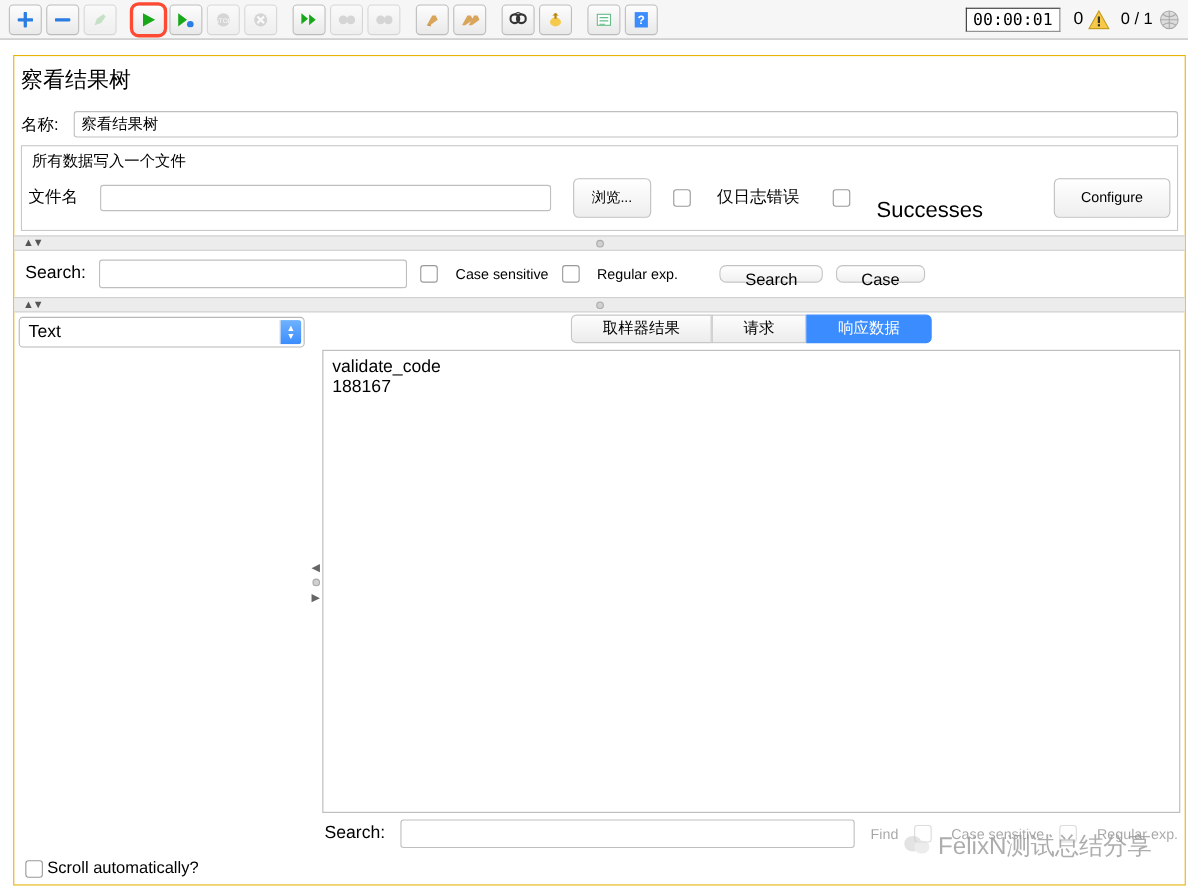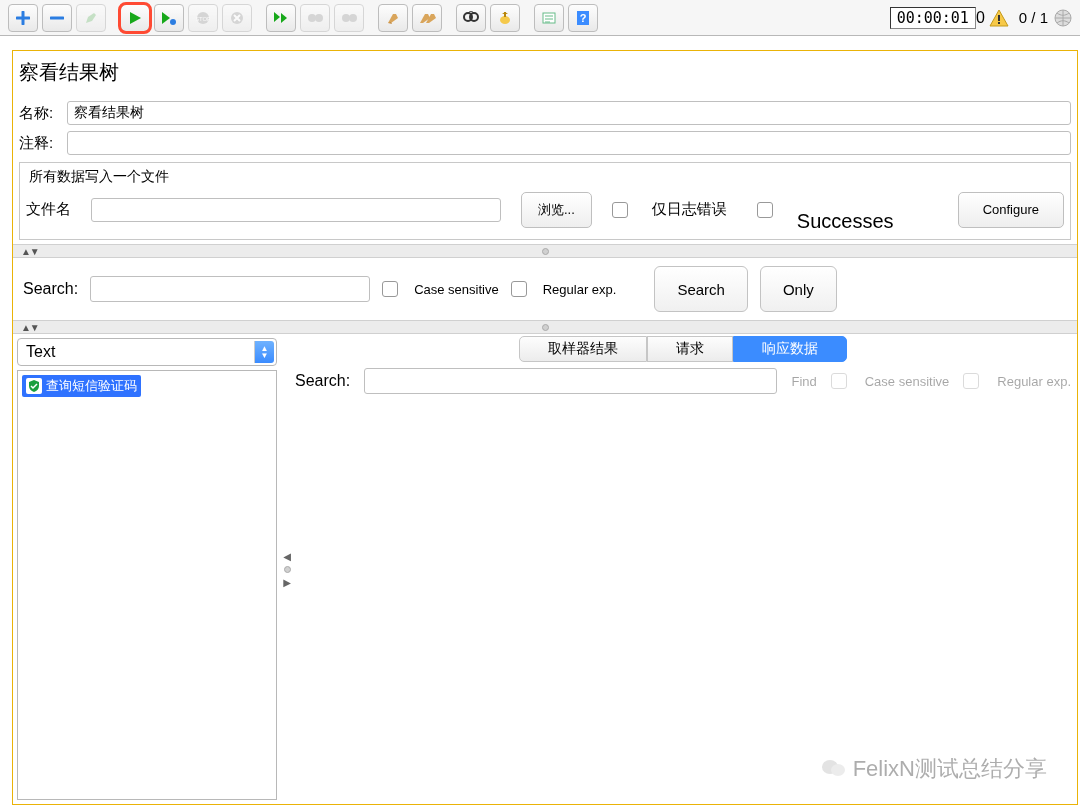--- a/index.html
+++ b/index.html
@@ -11,21 +11,21 @@
   .tb-btn {
     width:30px; height:28px; border:1px solid #bdbdbd; border-radius:4px;
     background:linear-gradient(#fdfdfd,#e9e9e9); margin-right:4px;
     display:flex; align-items:center; justify-content:center; cursor:pointer;
   }
   .tb-btn.disabled { opacity:.55; }
   .tb-btn.highlighted { outline:3px solid #ff4a33; outline-offset:-1px; border-radius:6px; }
   .tb-spacer { flex:1; }
   .status-box {
     border:1px inset #888; padding:1px 6px; font-family:monospace; font-size:15px;
-    background:#fff; margin-right:0; min-width:80px; text-align:right;
+    background:#fff; margin-right:12px; min-width:80px; text-align:right;
   }
   .status-count { font-size:16px; margin-right:4px; }
   .warn-icon svg, .globe-icon svg { display:block; }
   .status-threads { font-size:15px; margin:0 6px 0 10px; }
 
   
   .main { position:absolute; left:12px; right:2px; top:50px; bottom:4px; border:1px solid #eab308; background:#fff; display:flex; flex-direction:column; }
   .panel-title { font-size:20px; padding:8px 6px 12px 6px; border-bottom:0; }
   .form-row { display:flex; align-items:center; padding:3px 6px;justify-content:flex-end; }
   .form-row label { width:48px; font-size:15px; }
@@ -45,21 +45,21 @@
 
   
   .expand-bar { height:14px; background:#ececec; border-top:1px solid #d0d0d0; border-bottom:1px solid #d0d0d0; display:flex; align-items:center; justify-content:center; position:relative; }
   .expand-bar .tri { position:absolute; left:8px; color:#555; font-size:10px; letter-spacing:-2px; }
   .expand-bar .dot { width:7px; height:7px; border-radius:50%; background:#d0d0d0; border:1px solid #aaa; }
 
   
   .search-row { display:flex; align-items:center; padding:8px 10px; gap:12px; }
   .search-row .search-input { width:280px; height:26px; border:1px solid #bfbfbf; border-radius:3px; }
   .pill-btn {
-    height:46px; padding:4px 22px; border:1px solid #c3c3c3; border-radius:6px;
+    height:16px; padding:4px 22px; border:1px solid #c3c3c3; border-radius:6px;
     background:linear-gradient(#fff,#f0f0f0); font-size:15px; cursor:pointer;
   }
 
   
   .tripane { flex:1; display:flex; min-height:0; }
   .vsplit { width:12px; display:flex; flex-direction:column; align-items:center; justify-content:center; color:#666; font-size:10px; }
 
   .leftcol { width:268px; display:flex; flex-direction:column; padding:4px; gap:4px; }
   .dropdown {
     height:28px; border:1px solid #b8b8b8; border-radius:4px; display:flex; align-items:center;
@@ -218,24 +218,20 @@
   </span>
 </div>
 
 <div class="main">
 
   <div class="panel-title">察看结果树</div>
 
   <div class="form-row">
     <label>名称:</label>
     <input class="text-input" value="察看结果树" style="">
-  </div>
-  <div class="form-row">
-    <label>注释:</label>
-    <input class="text-input" value="" style="">
   </div>
 
   <div class="group">
     <div class="group-title">所有数据写入一个文件</div>
     <div class="file-row">
       <span class="lbl">文件名</span>
       <input class="file-input" value="" style="">
       <button class="small-btn">浏览...</button>
       <span class="chk"></span>
       <span style="font-size:15px;">仅日志错误</span>
@@ -251,68 +247,63 @@
   </div>
 
   <div class="search-row">
     <span style="font-size:16px;">Search:</span>
     <input class="search-input" value="" style="">
     <span class="chk"></span>
     <span>Case sensitive</span>
     <span class="chk"></span>
     <span>Regular exp.</span>
     <button class="pill-btn" style="margin-left:26px;">Search</button>
-    <button class="pill-btn">Only</button>
+    <button class="pill-btn">Case</button>
   </div>
 
   <div class="expand-bar">
     <span class="tri">▲&nbsp;▼</span>
       <span class="dot"></span>
   </div>
 
   <div class="tripane">
     <div class="leftcol">
       <div class="dropdown">
         <span>Text</span>
         <span class="arrows">▲<br>▼</span>
       </div>
-      <div class="tree">
-        <div class="tree-item">
-          <span class="shield">
-            <svg width="12" height="12">
-                <path d="M6 0l5 2v4c0 3-2 5-5 6-3-1-5-3-5-6V2z" fill="#1a9e3e"></path>
-                <path d="M3 6l2 2 4-4" stroke="#fff" stroke-width="1.5" fill="none"></path>
-              </svg>
-          </span>
-          <span>查询短信验证码</span>
-        </div>
-      </div>
     </div>
 
     <div class="vsplit">◀<div style="width:7px;height:7px;border-radius:50%;background:#d0d0d0;border:1px solid #aaa;margin:4px 0;"></div>▶</div>
 
     <div class="rightcol">
       <div class="tabs">
         <div class="tab">取样器结果</div>
         <div class="tab">请求</div>
         <div class="tab active">响应数据</div>
       </div>
+      <div class="response">validate_code
+188167</div>
 
       <div class="bottom-search">
         <span style="font-size:16px;">Search:</span>
         <input class="bs-input" value="" style="">
         <span style="opacity:.35">Find</span>
         <span class="chk" style="opacity:.35"></span>
         <span style="opacity:.35">Case sensitive</span>
         <span class="chk" style="opacity:.35"></span>
         <span style="opacity:.35">Regular exp.</span>
       </div>
     </div>
   </div>
 
+  <div class="scroll-auto">
+    <span class="chk"></span>
+    <span>Scroll automatically?</span>
+  </div>
 
   <div class="watermark">
     <span class="wm-icon">
       <svg width="26" height="22">
           <ellipse cx="9" cy="10" rx="8" ry="7" fill="#ccc"></ellipse>
           <ellipse cx="17" cy="13" rx="7" ry="6" fill="#ddd"></ellipse>
         </svg>
     </span><span>FelixN测试总结分享</span>
   </div>
 </div>

